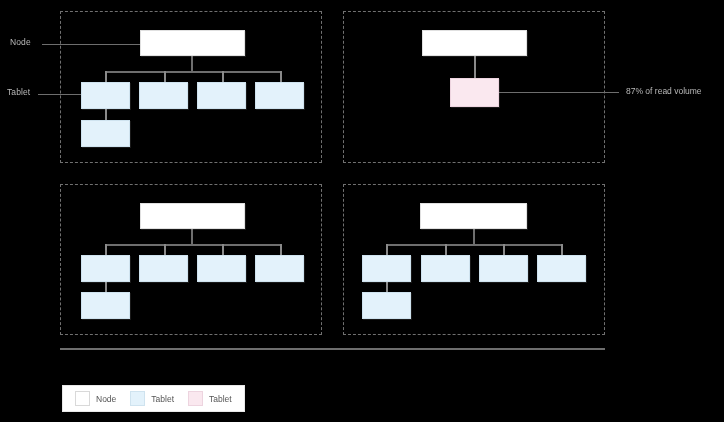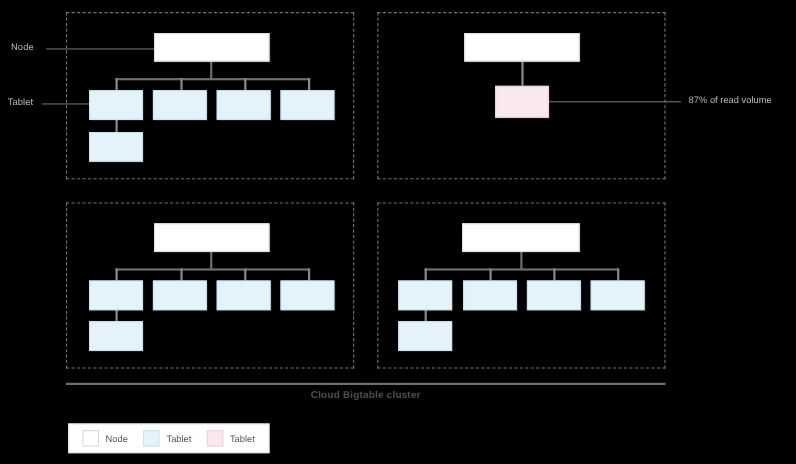--- a/index.html
+++ b/index.html
@@ -200,21 +200,20 @@
   <div class="line thin" style="left:503px; top:244px; width:1.5px; height:11px;"></div>
   <div class="line thin" style="left:561px; top:244px; width:1.5px; height:11px;"></div>
   <div class="box tablet" style="left:362px; top:255px; width:49px; height:27px;"></div>
   <div class="box tablet" style="left:421px; top:255px; width:49px; height:27px;"></div>
   <div class="box tablet" style="left:479px; top:255px; width:49px; height:27px;"></div>
   <div class="box tablet" style="left:537px; top:255px; width:49px; height:27px;"></div>
   <div class="line thin" style="left:386px; top:282px; width:1.5px; height:10px;"></div>
   <div class="box tablet" style="left:362px; top:292px; width:49px; height:27px;"></div>
 
   <div class="cluster-rule"></div>
-  <div class="cluster-caption">Cloud Bigtable cluster</div>
 
   <div id="legend">
     <div class="legend-item">
       <span class="legend-swatch" style="background:#ffffff;"></span>
       <span class="legend-label">Node</span>
     </div>
     <div class="legend-item">
       <span class="legend-swatch" style="background:#e3f2fb; border-color:#cfe3ef;"></span>
       <span class="legend-label">Tablet</span>
     </div>

